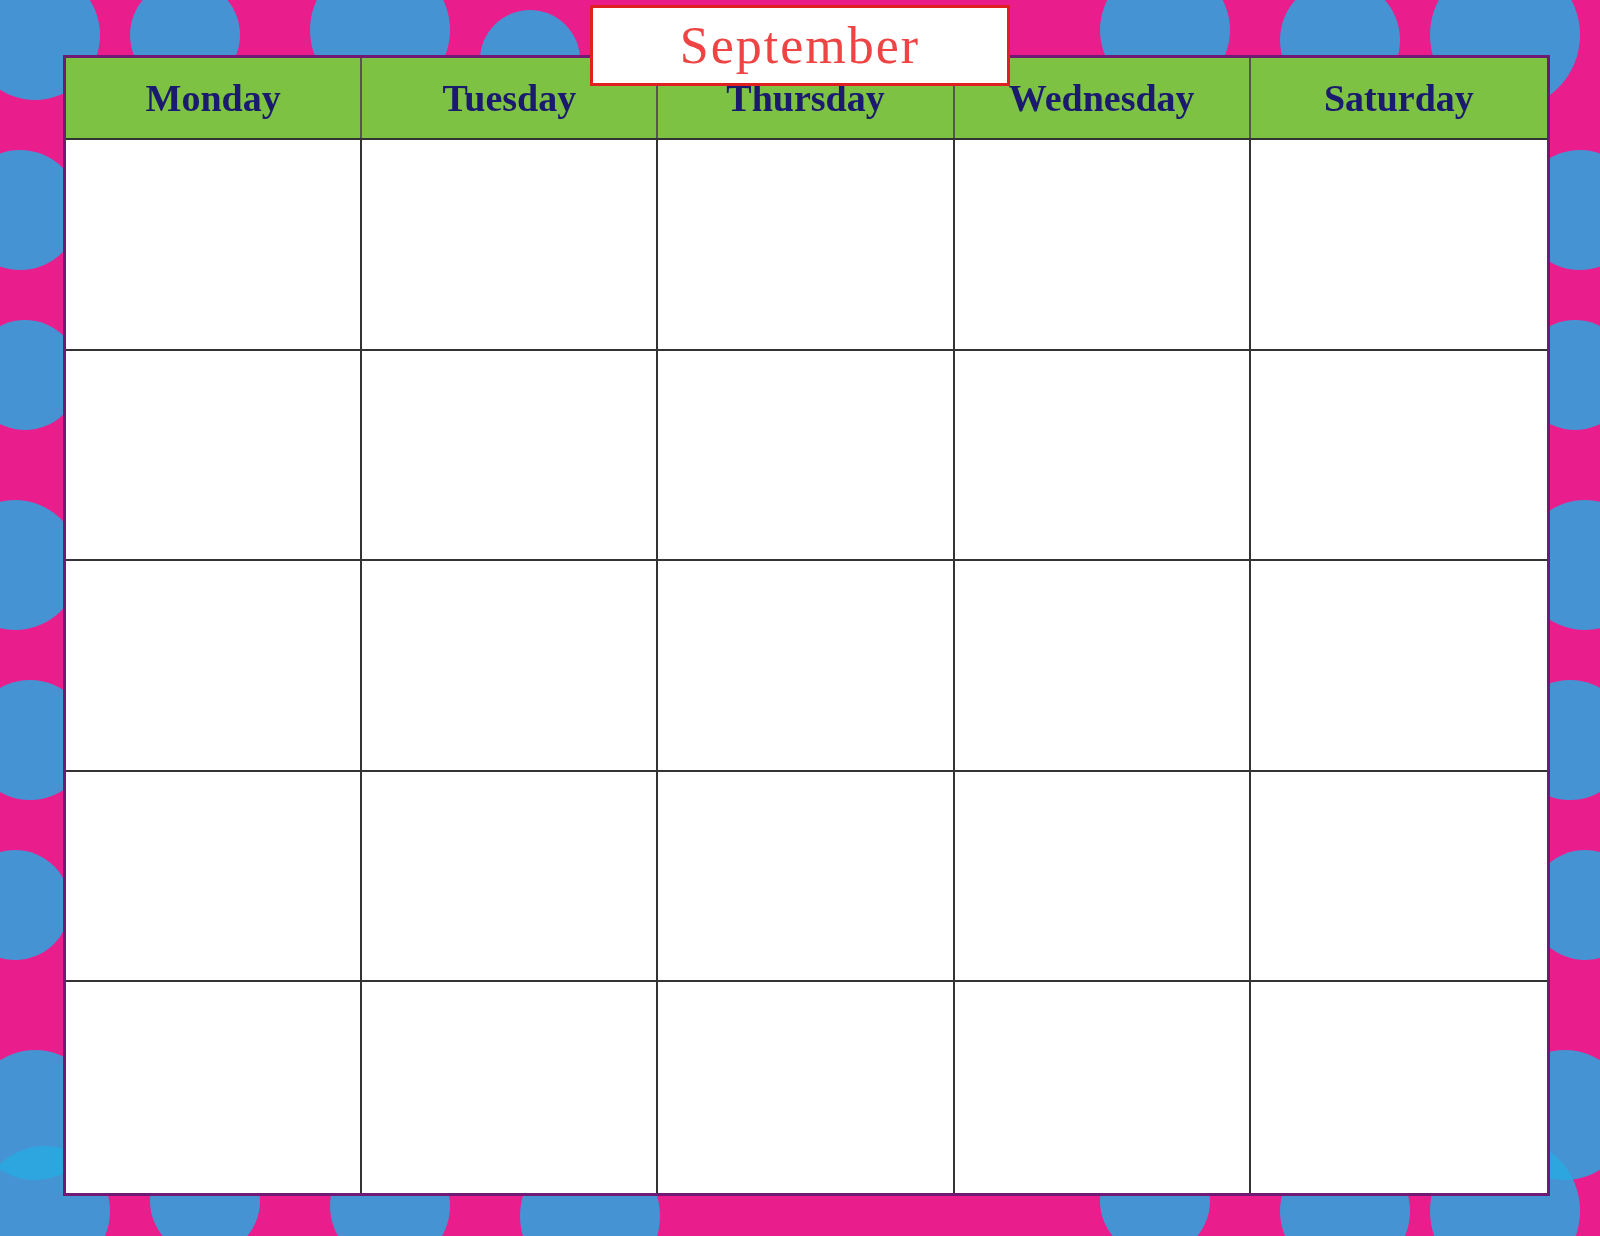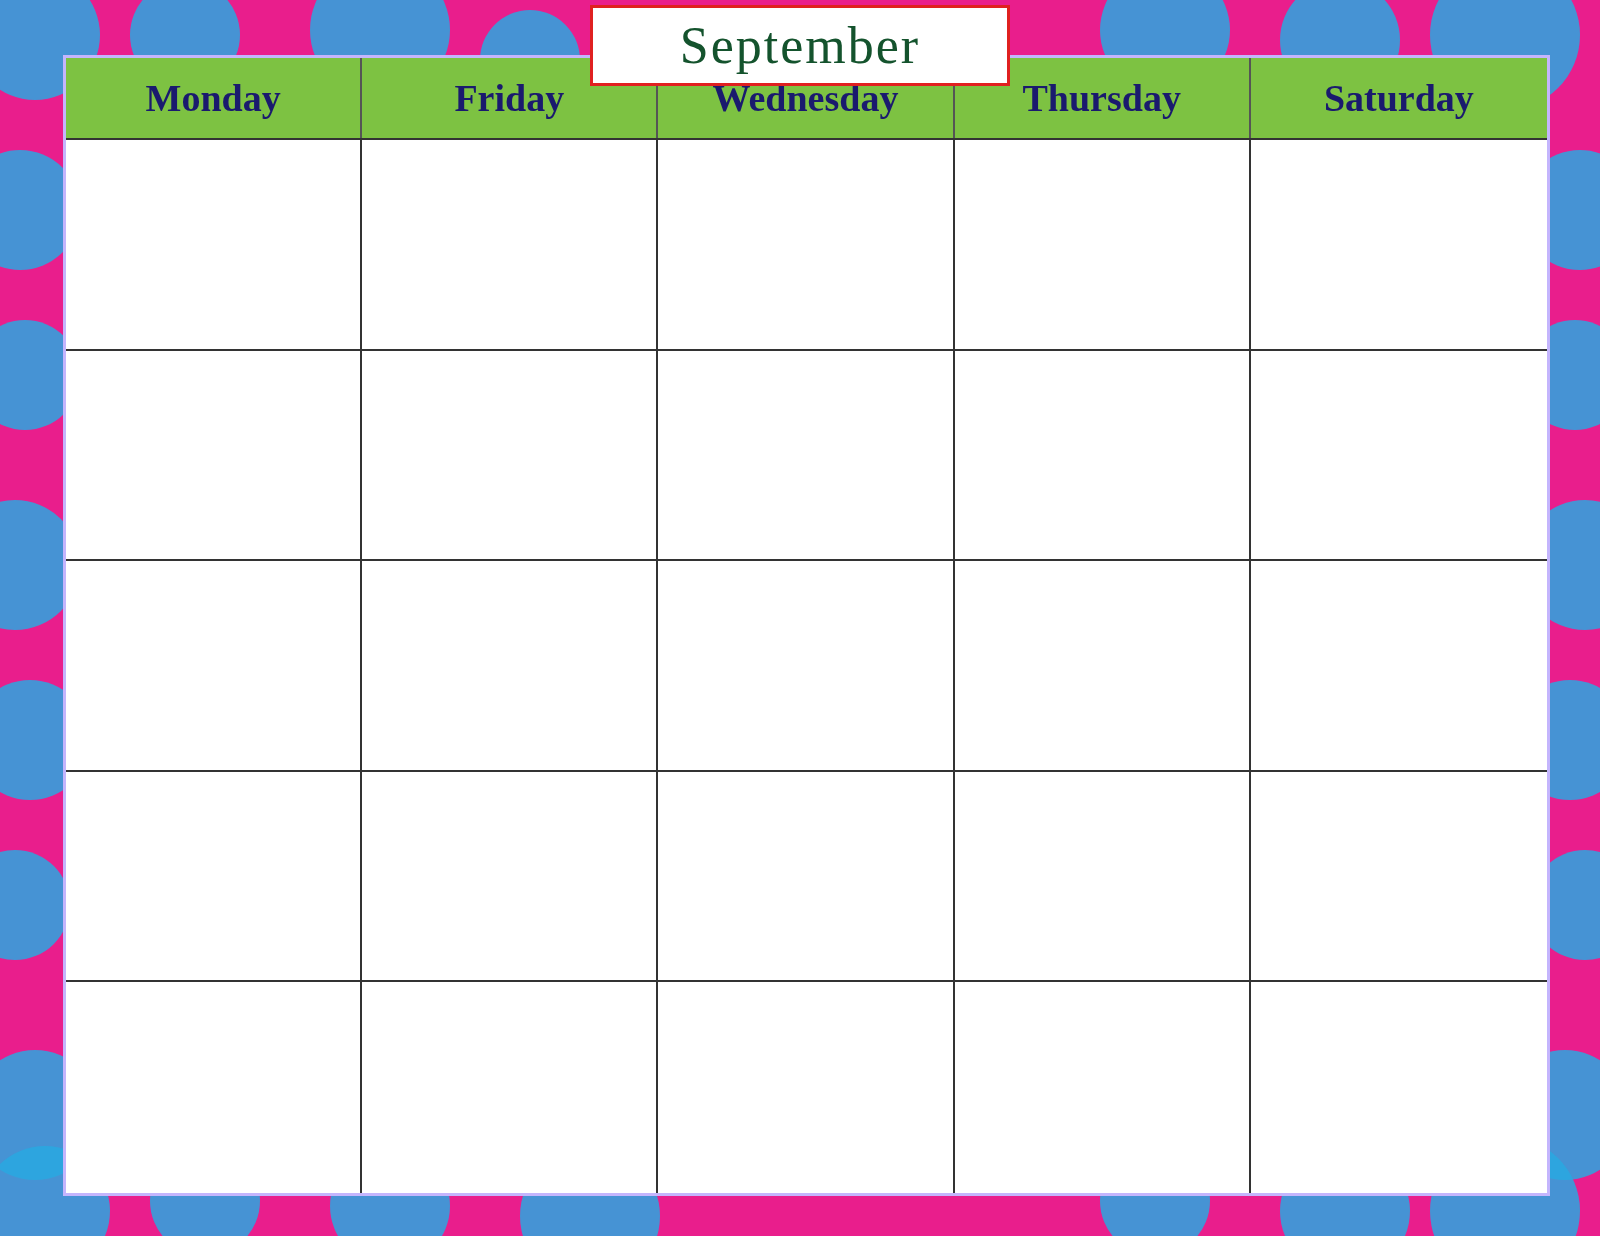--- a/index.html
+++ b/index.html
@@ -37,41 +37,41 @@
 
     
     .calendar-wrapper {
       position: absolute;
       top: 55px;
       left: 50px;
       right: 50px;
       bottom: 40px;
       z-index: 1;
       background: #c4b5fd;
-      border: 3px solid #c4b5fd;
+      border: 3px solid #701a75;
       margin-left: 13px;
     }
 
     
     .month-title-container {
       position: absolute;
       top: 5px;
       left: 50%;
       transform: translateX(-50%);
       z-index: 10;
       background: white;
       border: 3px solid #e02020;
       padding: 8px 60px;
       min-width: 420px;
       text-align: center;
     }
 
     .month-title {
       font-size: 52px;
-      color: #14532d;
+      color: #ef4444;
       font-family: 'Comic Sans MS', 'Chalkboard SE', cursive;
       font-weight: normal;
       letter-spacing: 2px;
     }
 
     
     .calendar-header {
       display: grid;
       grid-template-columns: repeat(5, 1fr);
       background: #7dc242;
@@ -161,23 +161,23 @@
 
 <div class="month-title-container">
   <span class="month-title">September</span>
 </div>
 
 <div class="calendar-wrapper">
   <div class="calendar-container">
 
     <div class="calendar-header">
       <div class="day-header">Monday</div>
-      <div class="day-header">Friday</div>
+      <div class="day-header">Tuesday</div>
+      <div class="day-header">Thursday</div>
       <div class="day-header">Wednesday</div>
-      <div class="day-header">Thursday</div>
       <div class="day-header">Saturday</div>
     </div>
 
     <div class="calendar-grid">
 
       <div class="calendar-cell"></div>
       <div class="calendar-cell"></div>
       <div class="calendar-cell"></div>
       <div class="calendar-cell"></div>
       <div class="calendar-cell"></div>

